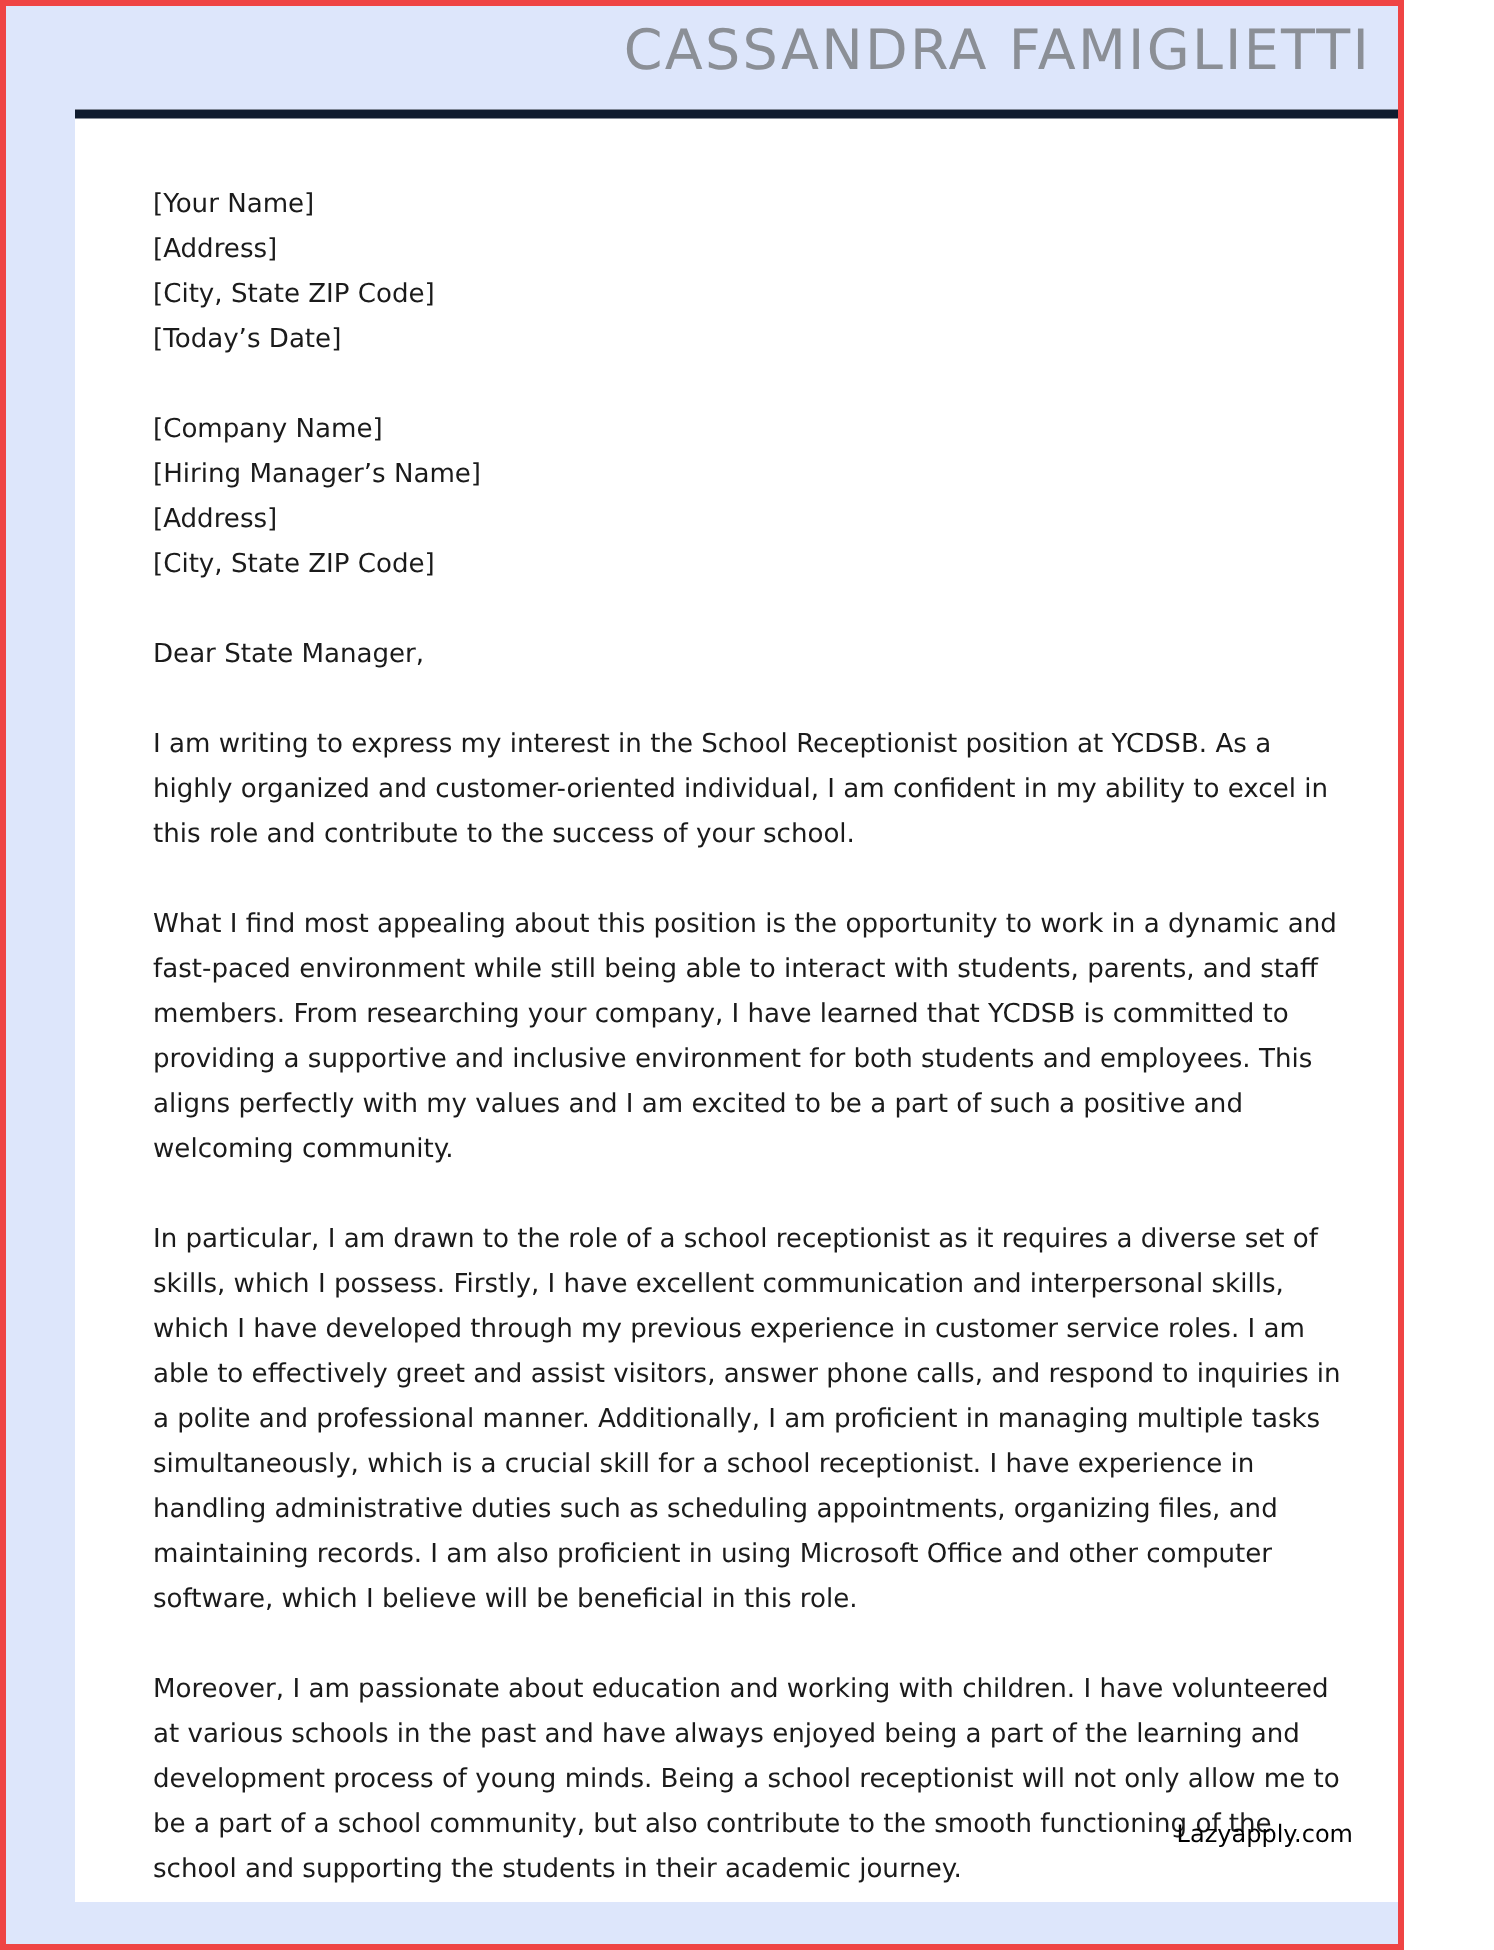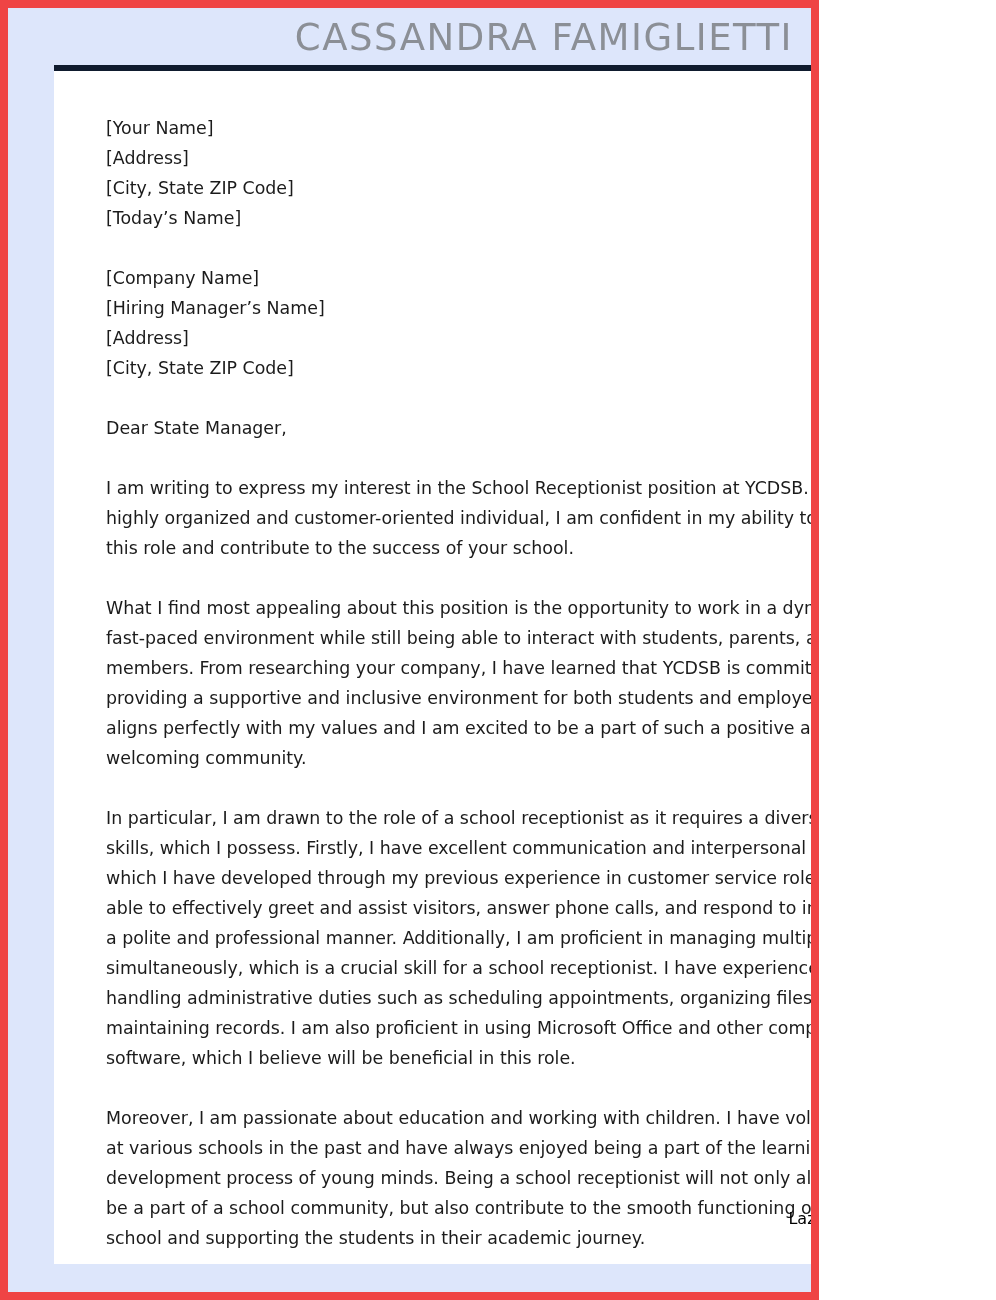--- a/index.html
+++ b/index.html
@@ -8,25 +8,25 @@
   }
   body {
     width: 996px;
     height: 1300px;
     background: #ffffff;
     font-family: "DejaVu Sans", sans-serif;
     overflow: hidden;
   }
   .page {
     position: relative;
-    width: 819px;
+    width: 936px;
     height: 1300px;
     background: #dde6fb;
     box-sizing: border-box;
-    border: 8px solid #ef4444;
+    border: 4px solid #ef4444;
     overflow: hidden;
   }
   .header-band {
     position: absolute;
     top: 4px;
     left: 4px;
     right: 4px;
     height: 50px;
     display: flex;
     align-items: center;
@@ -38,21 +38,21 @@
     font-family: "DejaVu Sans", sans-serif;
     font-size: 37px;
     letter-spacing: 1.5px;
     color: #8b8f96;
     font-weight: 400;
     line-height: 1;
     white-space: nowrap;
   }
   .sheet {
     position: absolute;
-    top: 57px;
+    top: 69px;
     left: 46px;
     width: 904px;
     bottom: 28px;
     background: #ffffff;
     border-top: 6px solid #0f1b2e;
     box-sizing: border-box;
     overflow: hidden;
   }
   .letter-body {
     padding: 42px 50px 0 52px;
@@ -93,21 +93,21 @@
     <div class="header-name">CASSANDRA FAMIGLIETTI</div>
   </div>
 
   <div class="sheet">
     <div class="letter-body">
 
       <div>
         <div class="addr-line">[Your Name]</div>
         <div class="addr-line">[Address]</div>
         <div class="addr-line">[City, State ZIP Code]</div>
-        <div class="addr-line">[Today’s Name]</div>
+        <div class="addr-line">[Today’s Date]</div>
       </div>
 
       <div class="block-gap"></div>
 
       <div>
         <div class="addr-line">[Company Name]</div>
         <div class="addr-line">[Hiring Manager’s Name]</div>
         <div class="addr-line">[Address]</div>
         <div class="addr-line">[City, State ZIP Code]</div>
       </div>

